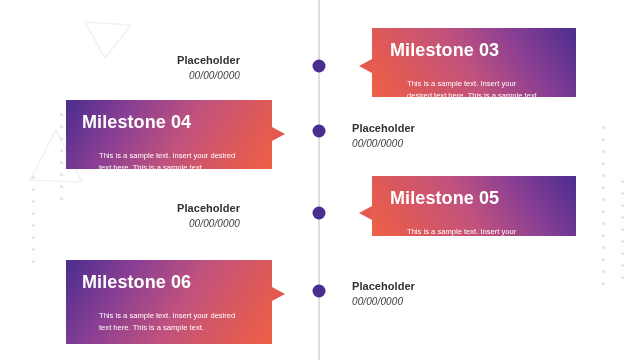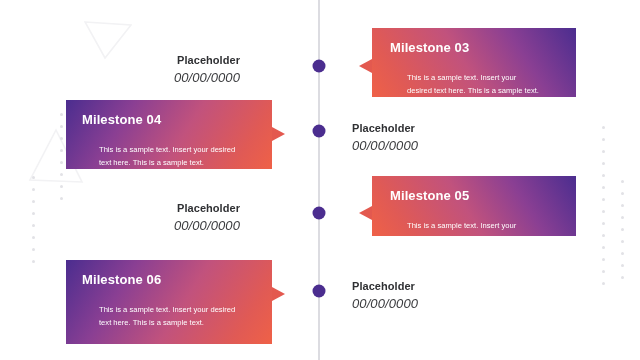--- a/index.html
+++ b/index.html
@@ -81,21 +81,21 @@
   }
   .card.right {
     background: linear-gradient(58deg, #ef6147 0%, #e05a55 16%, #c1527d 46%, #8a3f93 72%, #4b2d8f 100%);
   }
   .card.left {
     background: linear-gradient(122deg, #4b2d8f 0%, #8a3f93 28%, #c1527d 56%, #e05a55 84%, #ef6147 100%);
     padding-left: 16px;
   }
   .card h3 {
     margin: 0 0 7px 0;
-    font-size: 13px;
+    font-size: 18px;
     font-weight: bold;
     letter-spacing: 0.1px;
     line-height: 1.1;
   }
   .card p {
     margin: 17px;
     font-size: 7.6px;
     line-height: 1.62;
     font-weight: normal;
     max-width: 190px;
@@ -127,21 +127,21 @@
   }
   .stamp.is-right { text-align: left; }
   .stamp .stamp-title {
     font-size: 11px;
     font-weight: bold;
     color: #2f3033;
     line-height: 1.25;
     letter-spacing: 0.05px;
   }
   .stamp .stamp-date {
-    font-size: 13px;
+    font-size: 10px;
     font-style: italic;
     color: #3a3b3e;
     line-height: 1.5;
     letter-spacing: 0.1px;
   }
 </style>
 </head>
 <body>
 
 <div id="stage">

